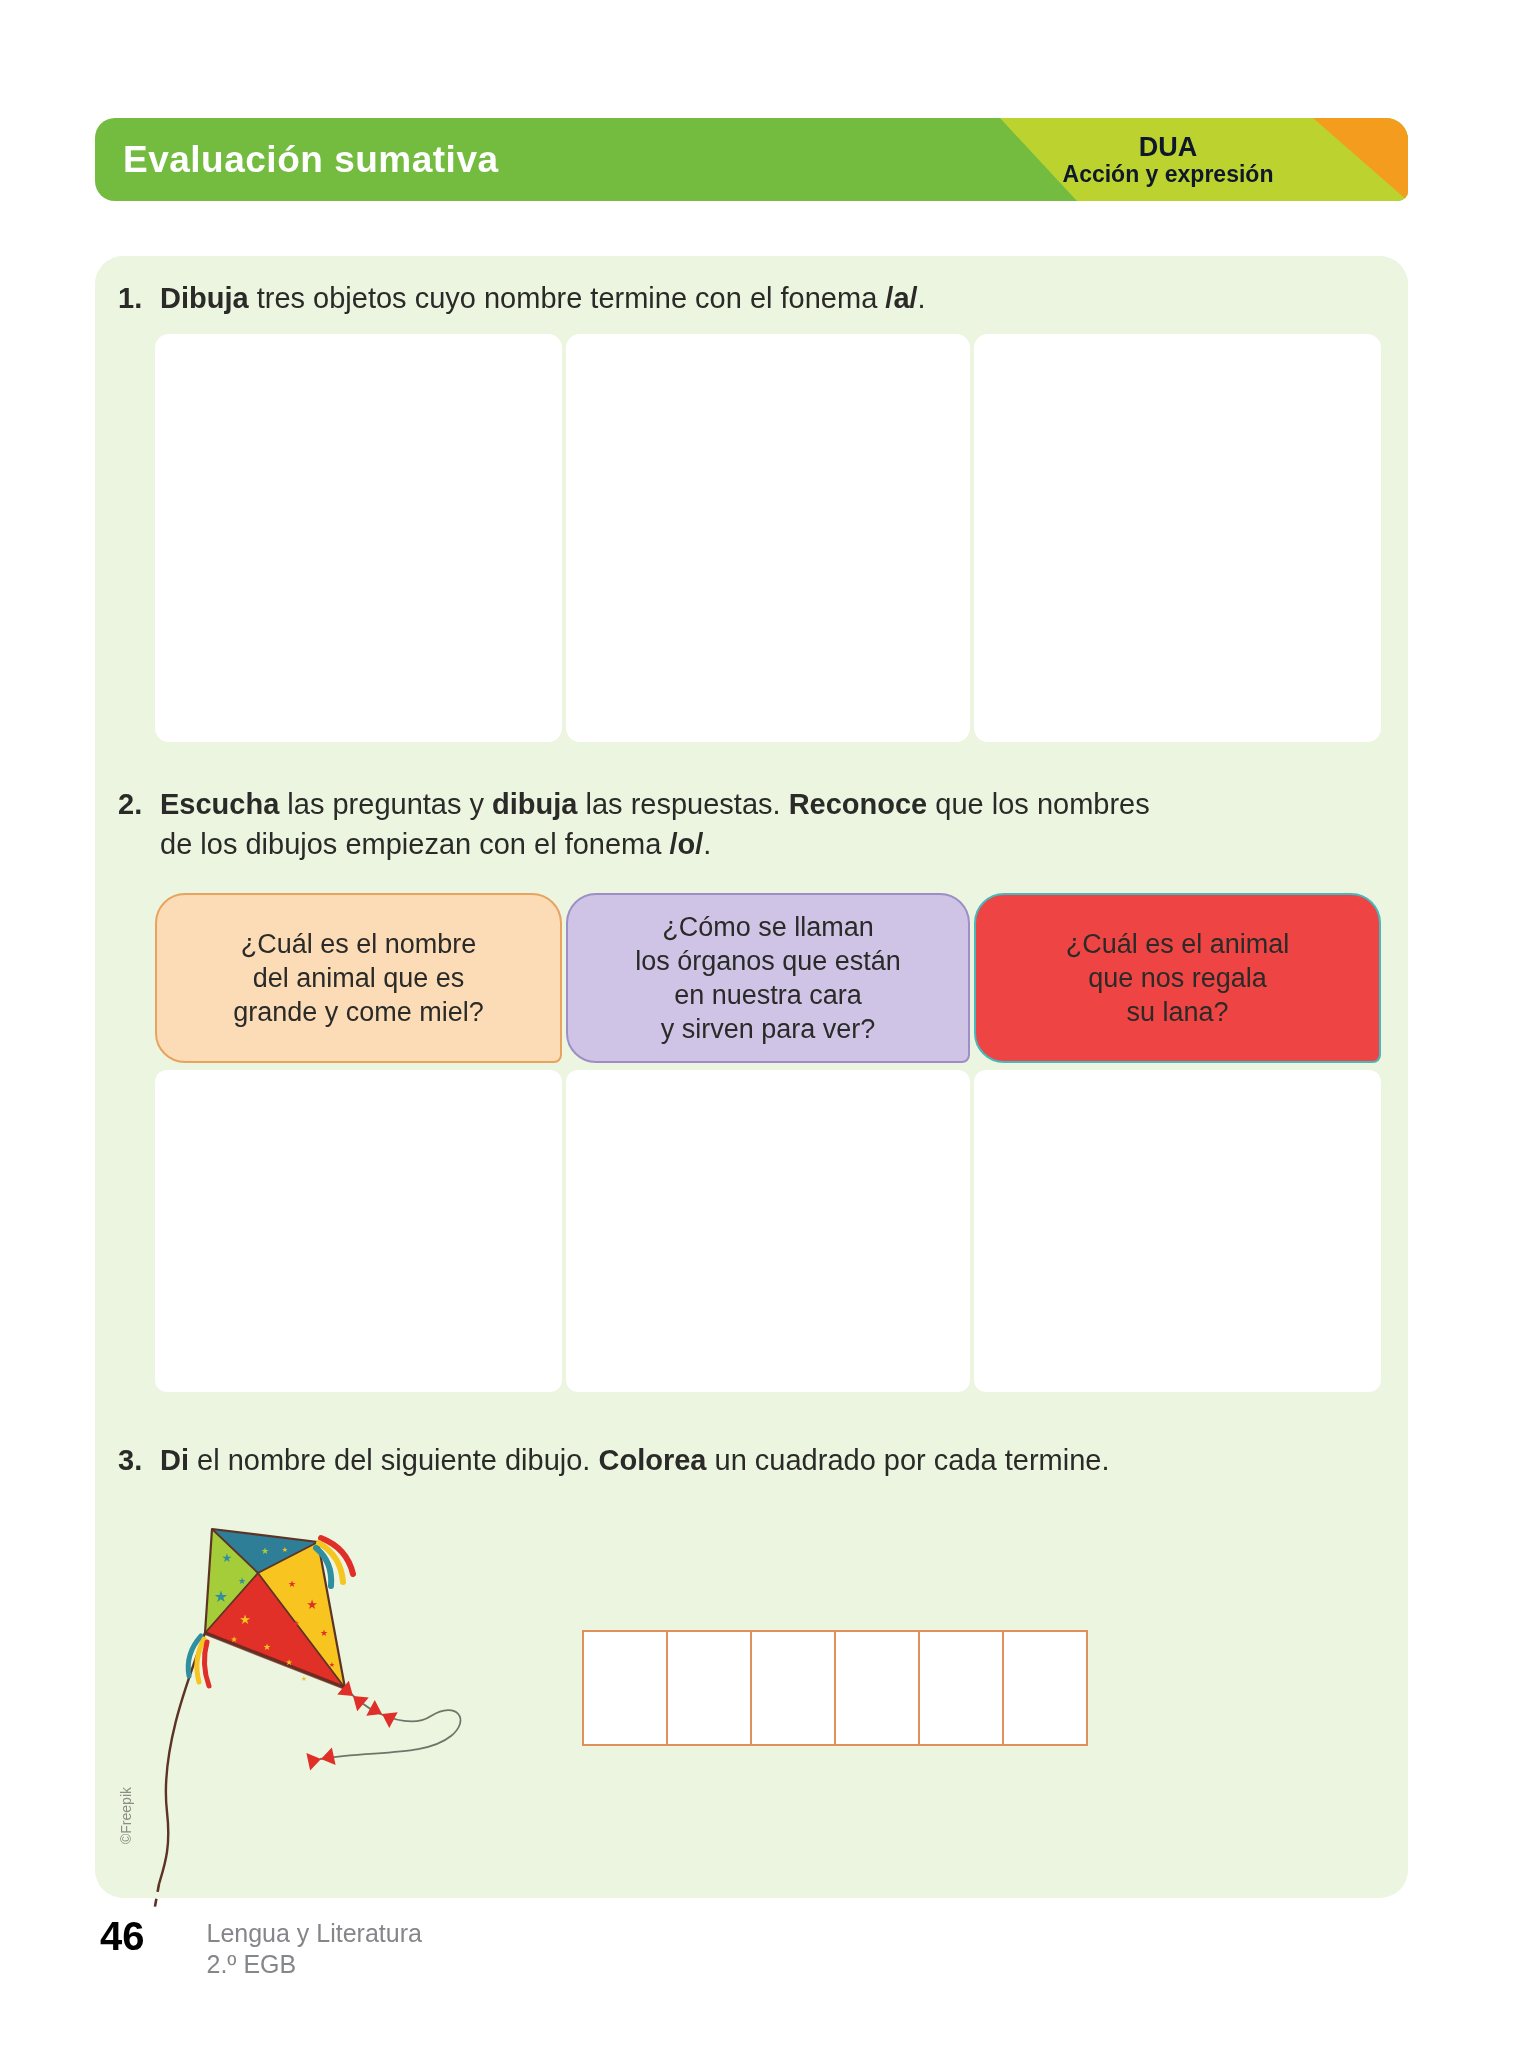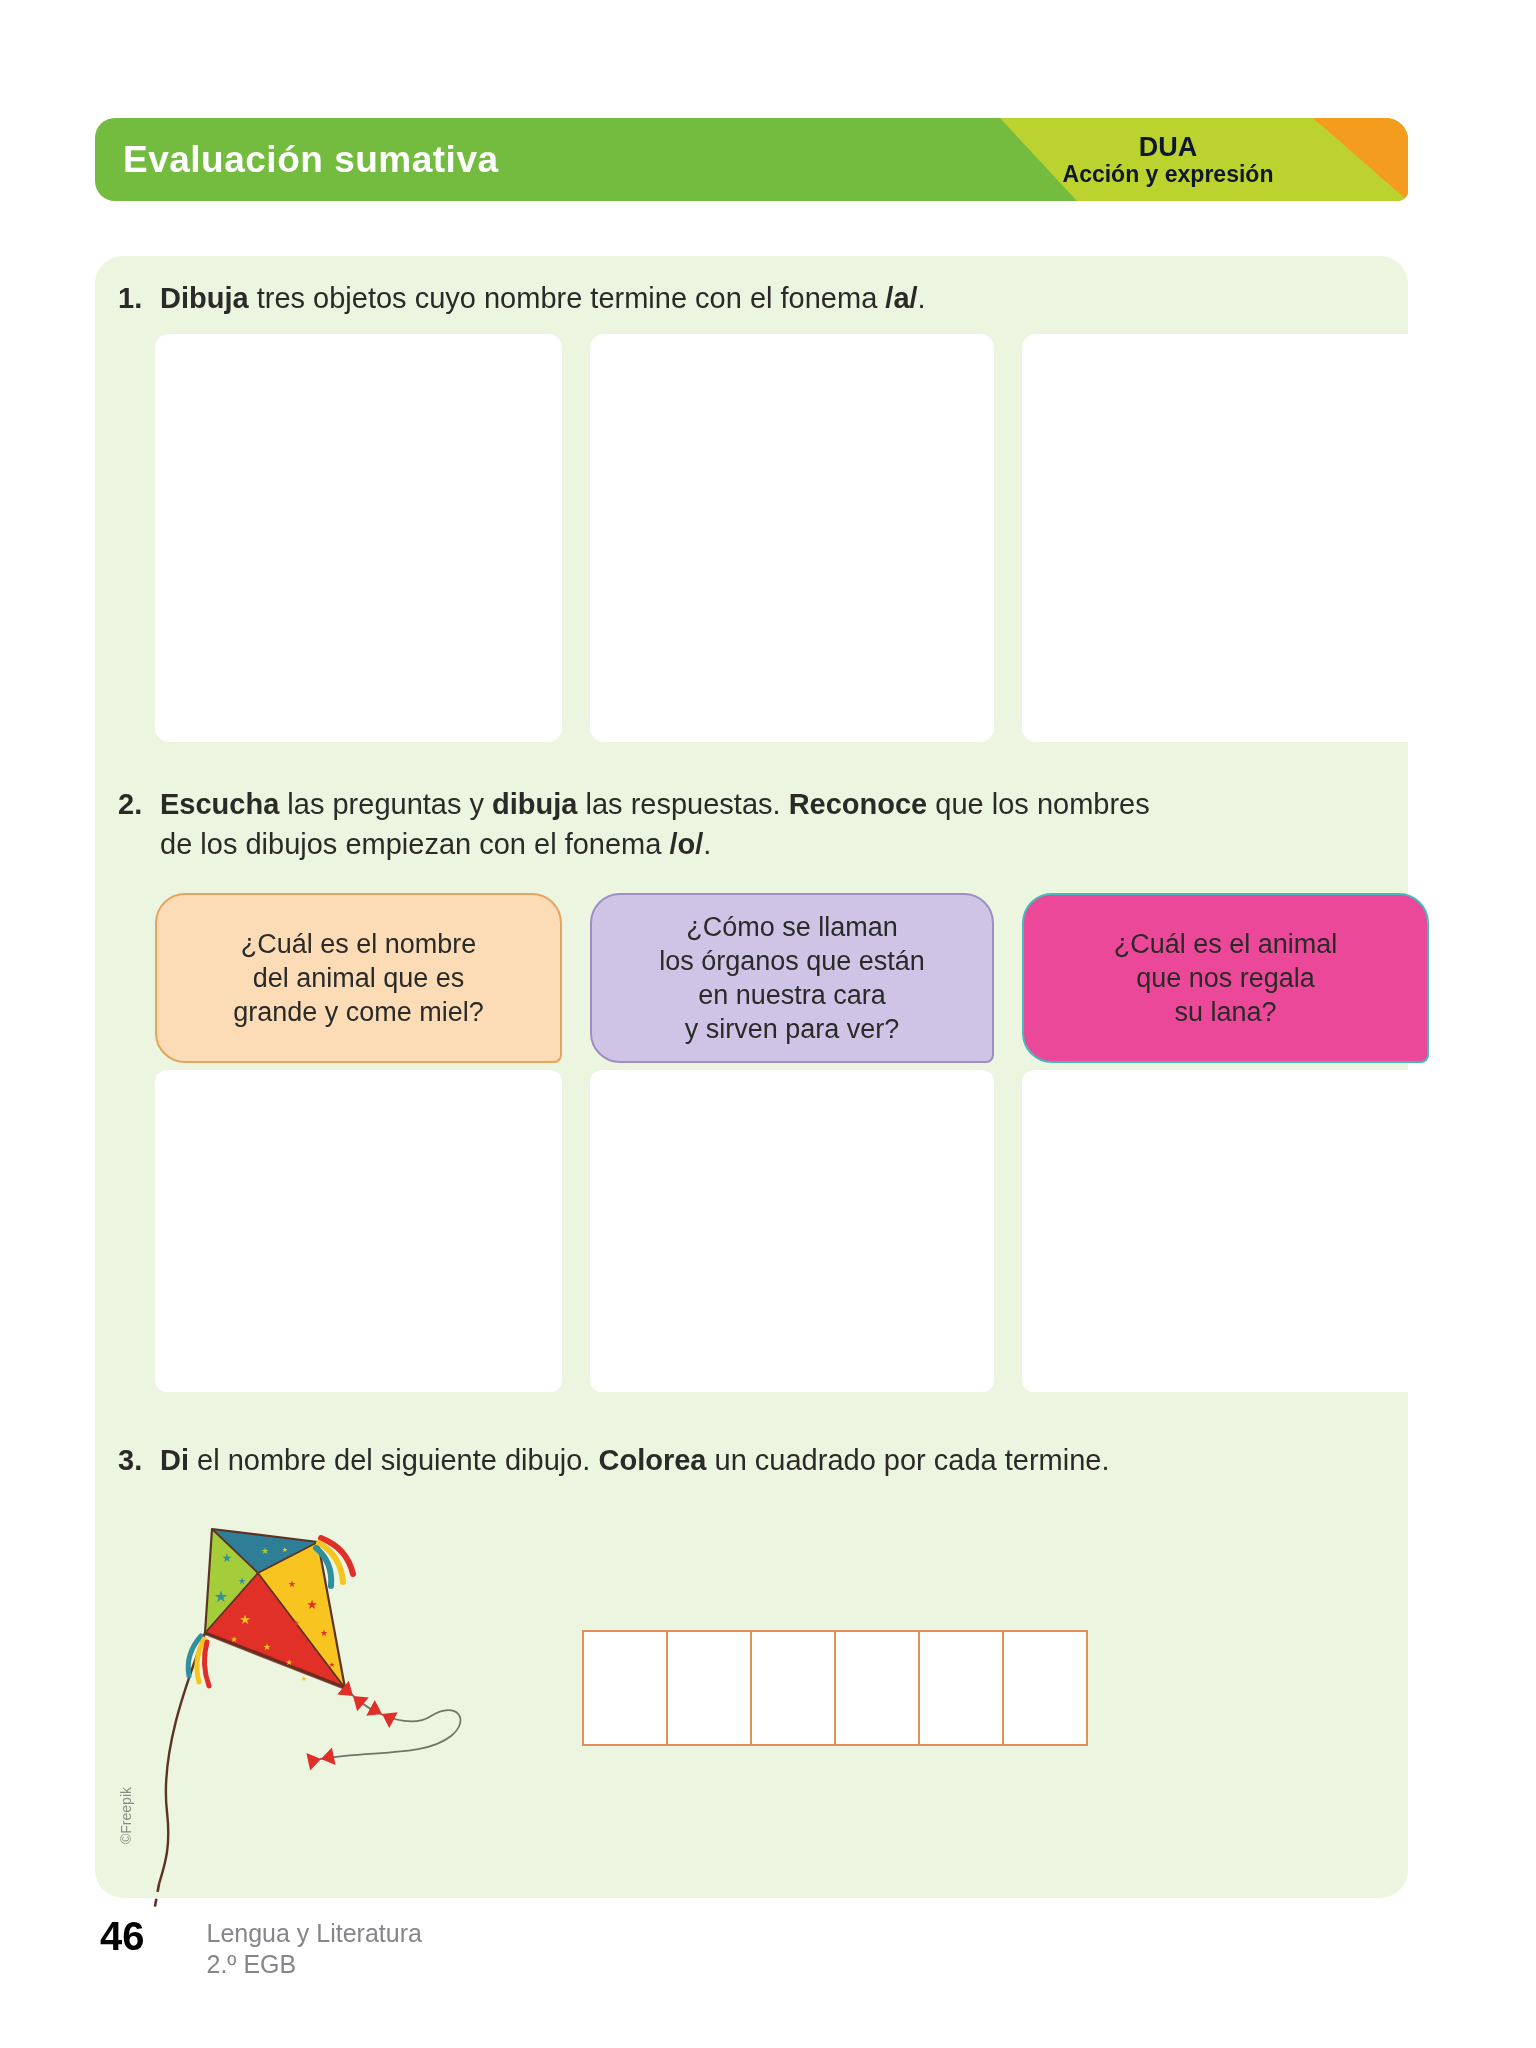--- a/index.html
+++ b/index.html
@@ -34,31 +34,31 @@
   .panel{
     position:absolute;left:95px;top:256px;width:1313px;height:1642px;
     background:#ecf5df;border-radius:28px;
   }
   .instr{
     position:absolute;left:23px;display:flex;align-items:flex-start;
     font-size:29px;line-height:40px;width:1270px;
   }
   .instr .num{font-weight:700;width:42px;flex:0 0 42px;}
   .instr b{font-weight:700;}
-  .cols{position:absolute;left:60px;display:flex;gap:28px;}
+  .cols{position:absolute;left:60px;display:flex;gap:4px;}
   .draw-box{background:#ffffff;border-radius:14px;}
   .w1{width:407px;} .w2{width:404px;} .w3{width:407px;}
   .qbox{
     box-sizing:border-box;height:170px;border:2px solid;border-radius:30px 30px 8px 30px;
     display:flex;flex-direction:column;justify-content:center;text-align:center;
     font-size:27px;line-height:34px;padding:4px 10px;
   }
   .qbox.peach{background:#fbdcb6;border-color:#e8a35f;}
   .qbox.purple{background:#cfc4e6;border-color:#9c8fc5;}
-  .qbox.teal{background:#ec4899;border-color:#45b9be;}
+  .qbox.teal{background:#ef4444;border-color:#45b9be;}
   .cells{position:absolute;left:487px;top:1374px;display:flex;}
   .cell{
     width:82px;height:112px;background:#ffffff;border:2px solid #e0915b;margin-left:-2px;
   }
   .cell:first-child{margin-left:0;}
   .kite-wrap{position:absolute;left:20px;top:1256px;width:380px;height:420px;}
   
   .footer{position:absolute;left:100px;top:1916px;display:flex;align-items:flex-start;}
   .pagenum{font-size:40px;font-weight:700;color:#000000;line-height:40px;}
   .bookinfo{margin-left:62px;font-size:25px;color:#85868a;line-height:31px;padding-top:2px;}

